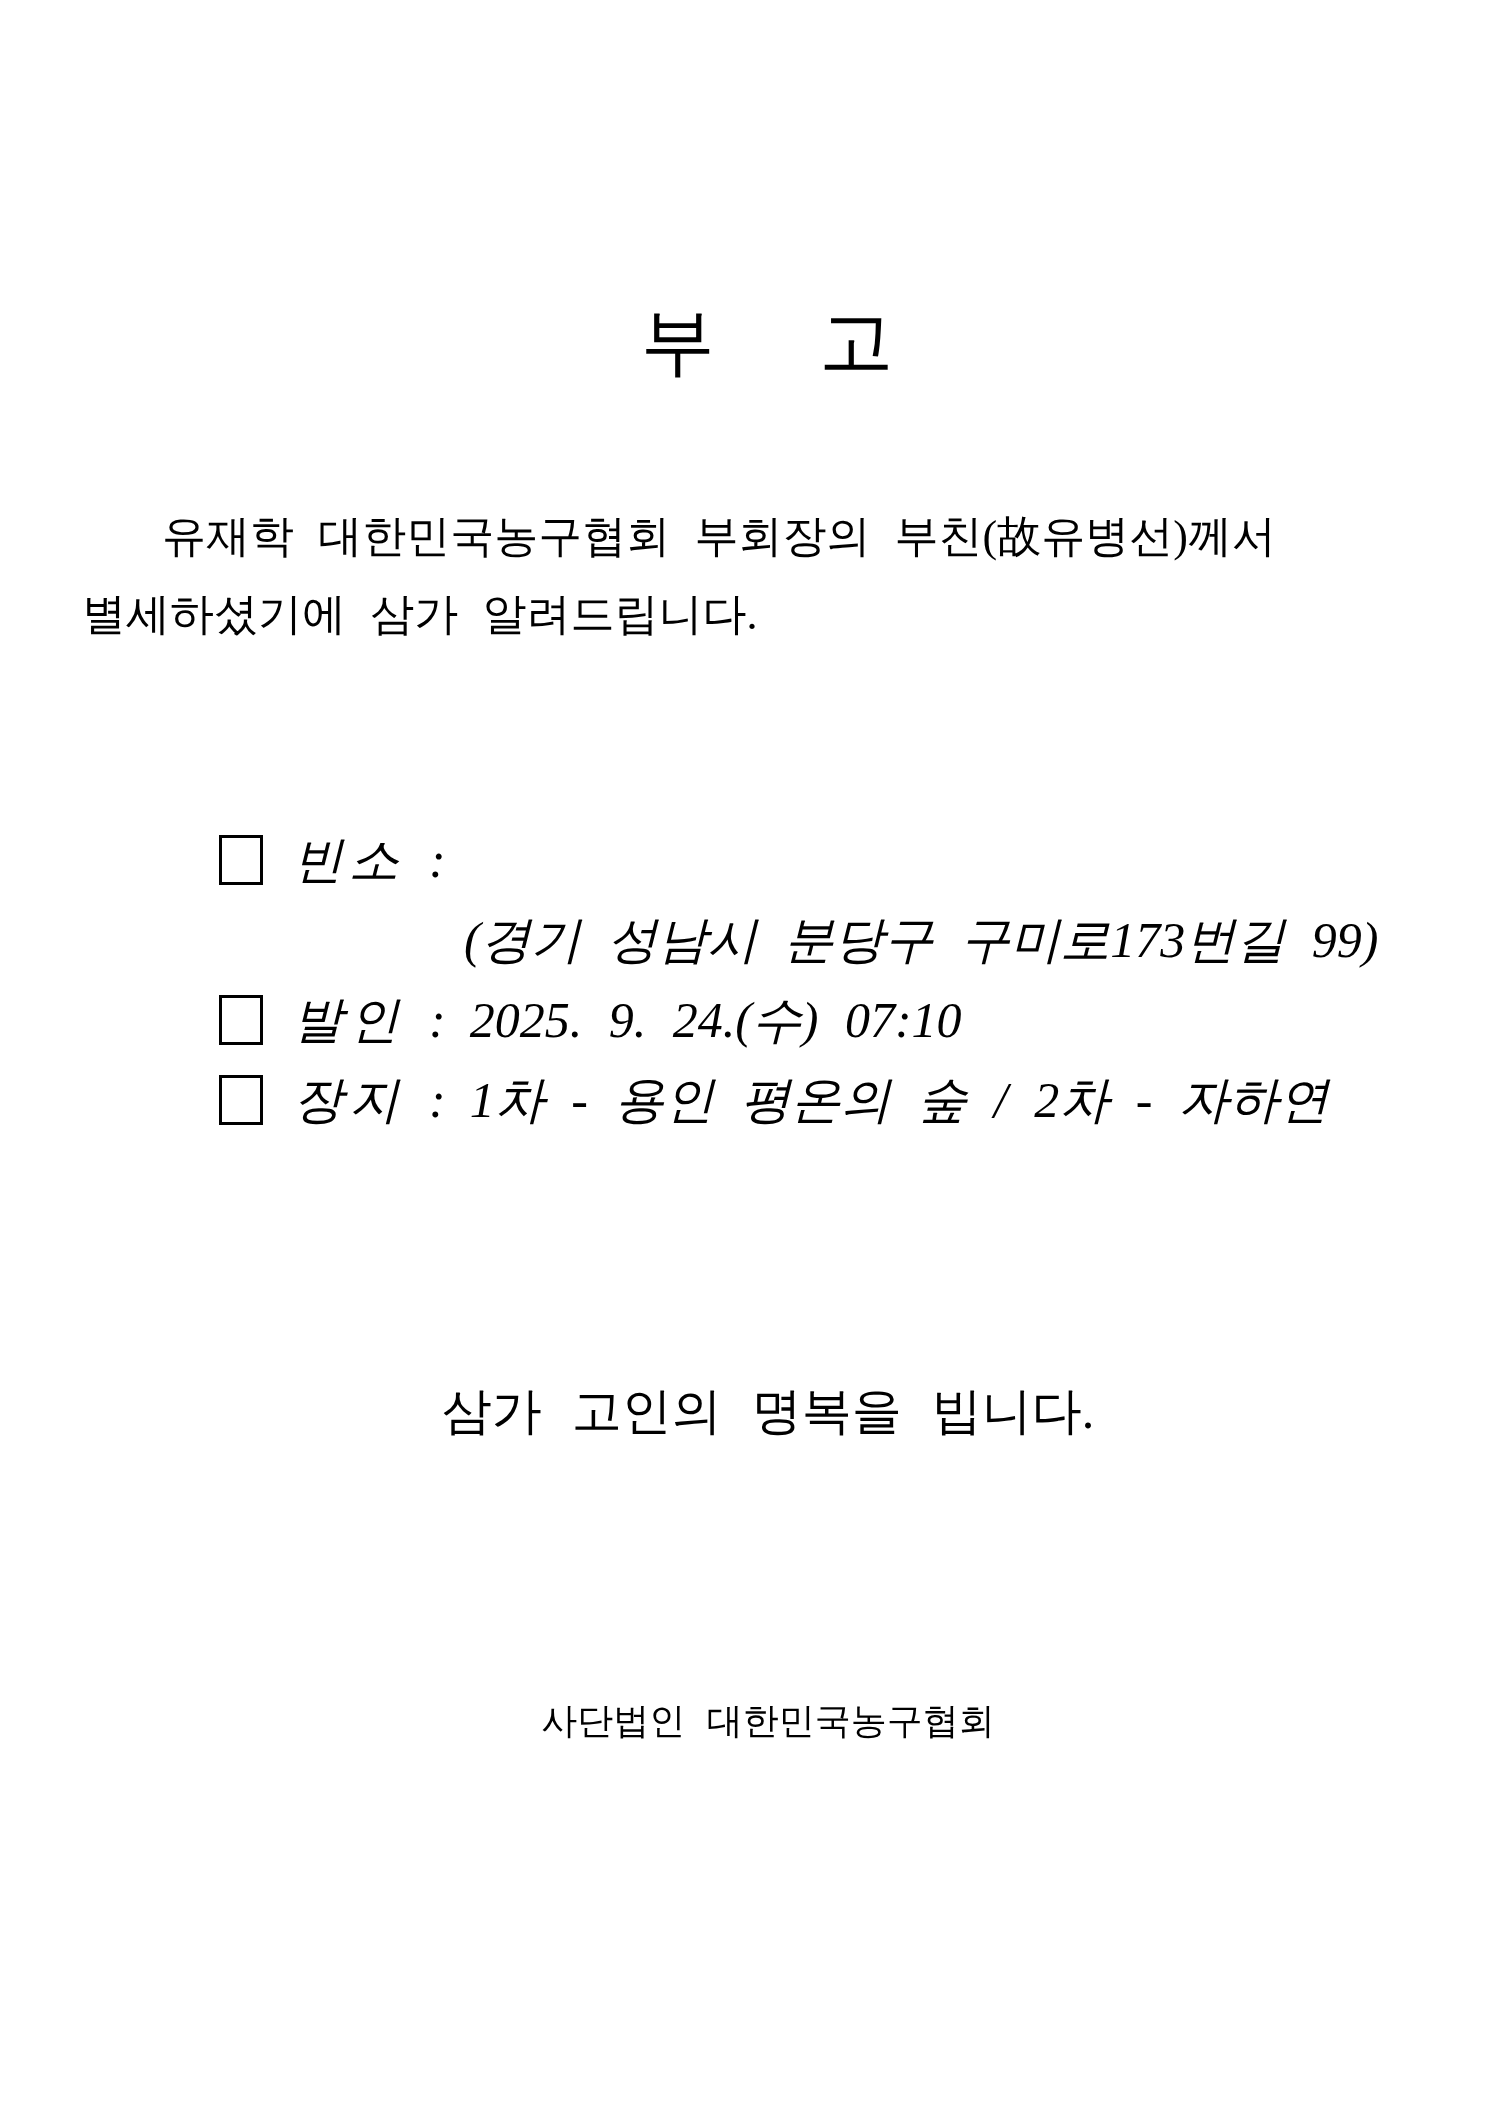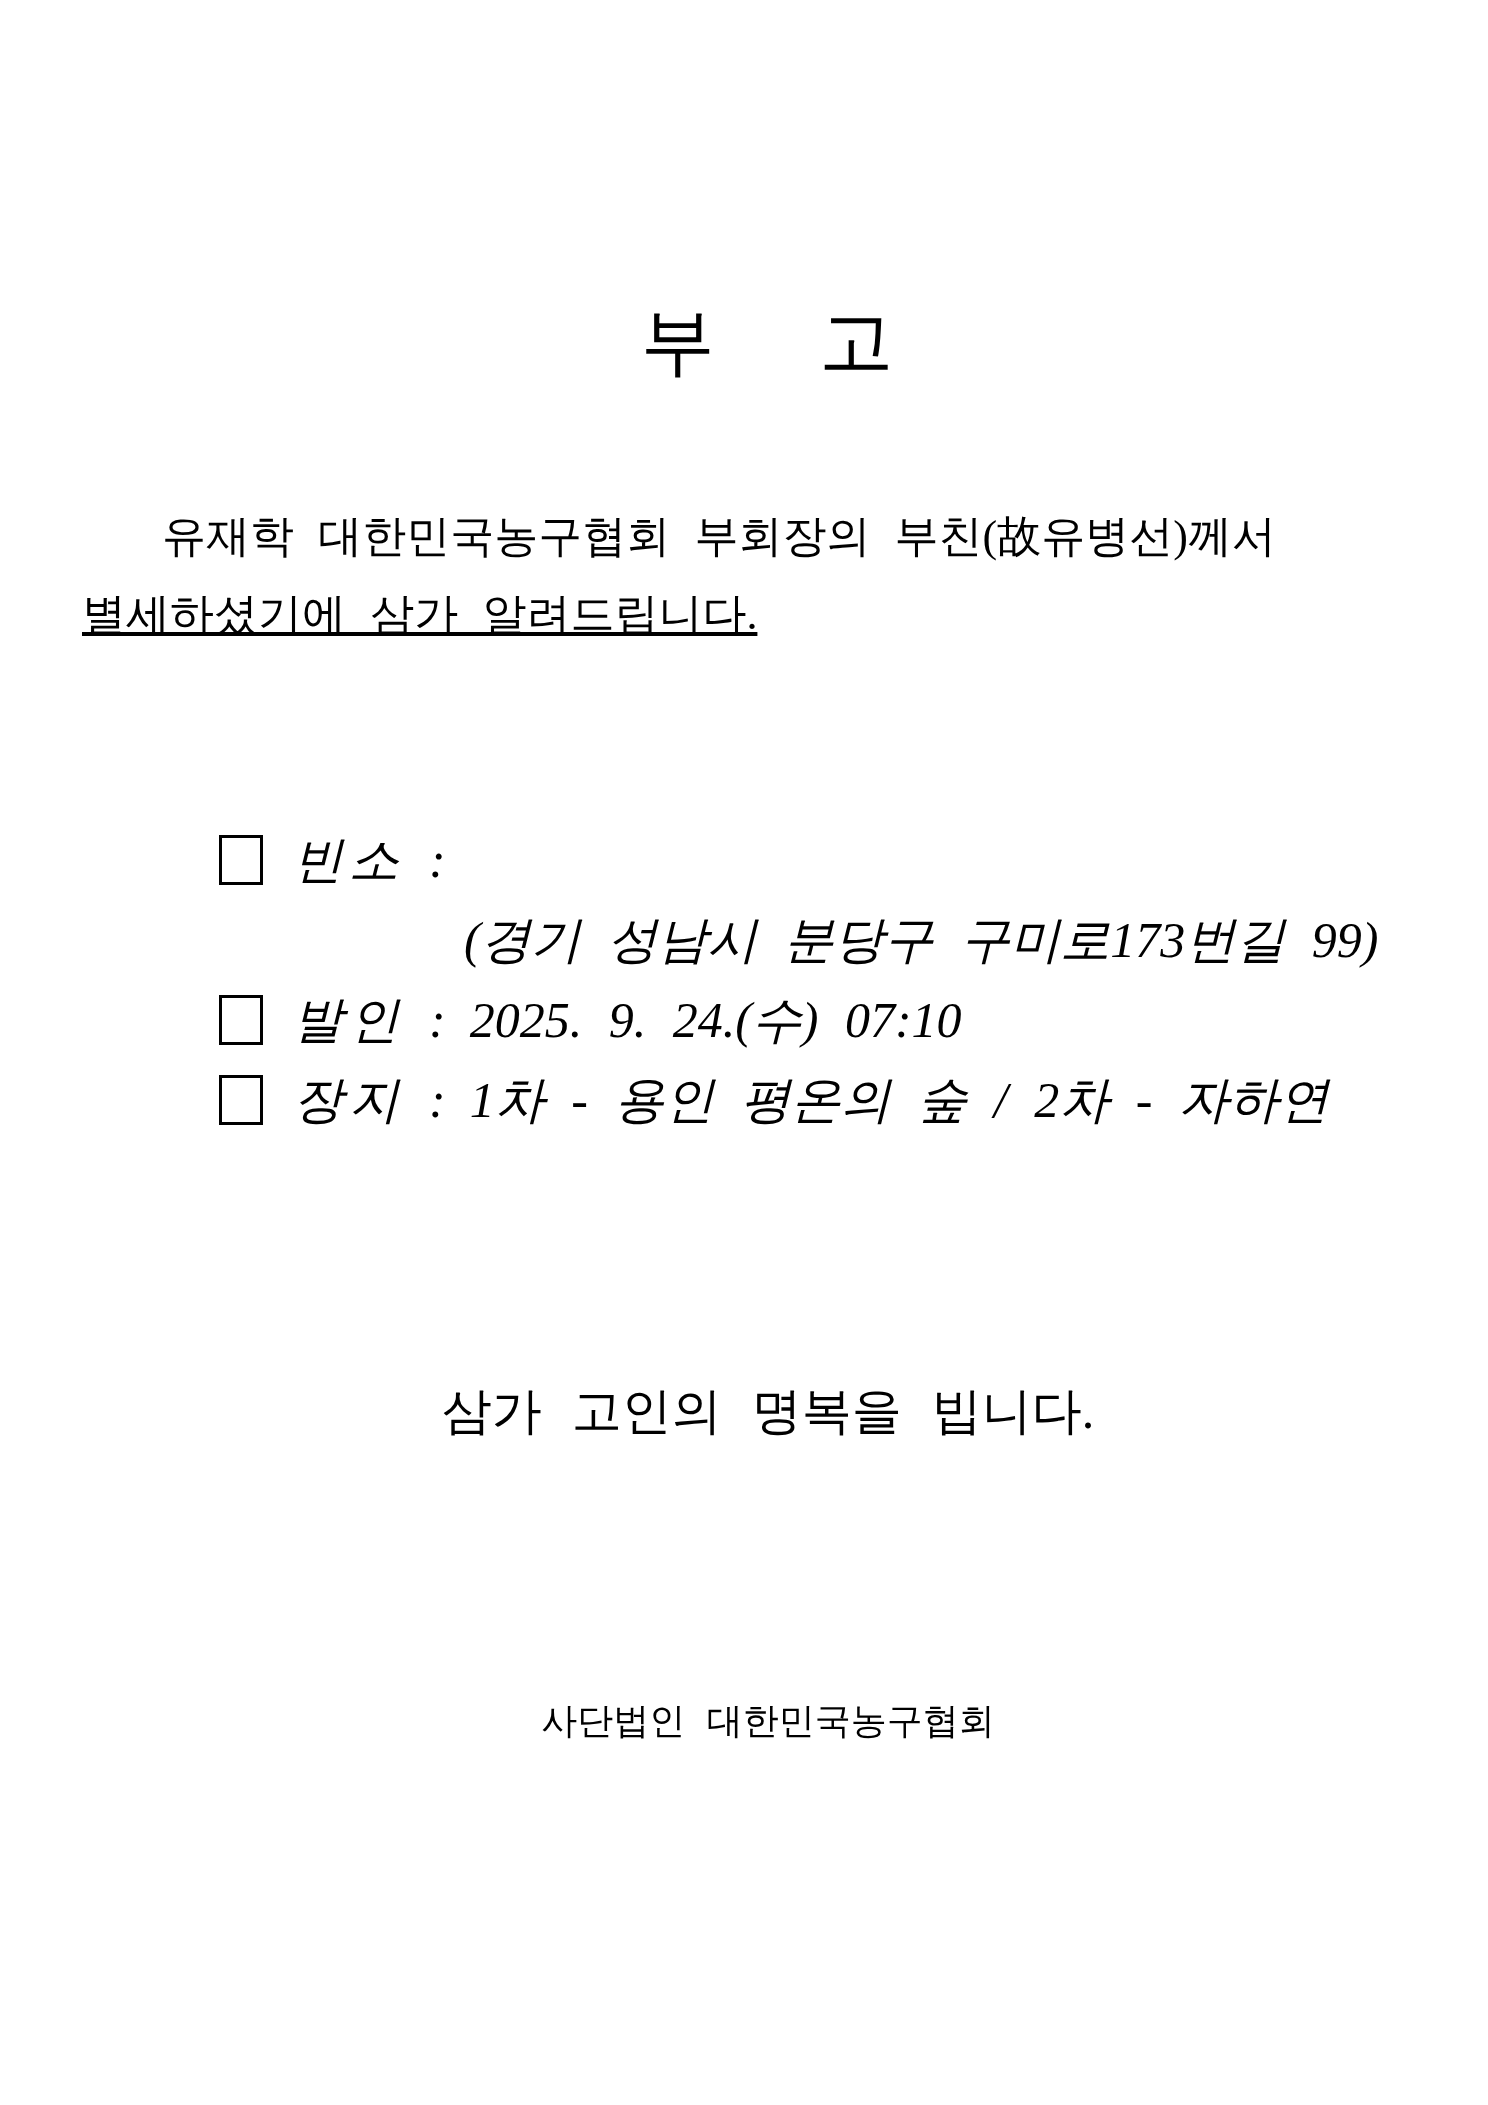--- a/index.html
+++ b/index.html
@@ -37,21 +37,20 @@
     font-size: 44px;
     line-height: 78px;
     word-spacing: 0.30em;
   }
   .announce-line1 {
     text-indent: 80px;
     white-space: nowrap;
   }
   .announce-line2 {
     white-space: nowrap;
-    text-decoration: underline;
   }
   
   .details {
     margin: 166px 0 0 195px;
     font-size: 50px;
     word-spacing: 0.28em;
     font-style: italic;
   }
   .detail-row {
     display: flex;

